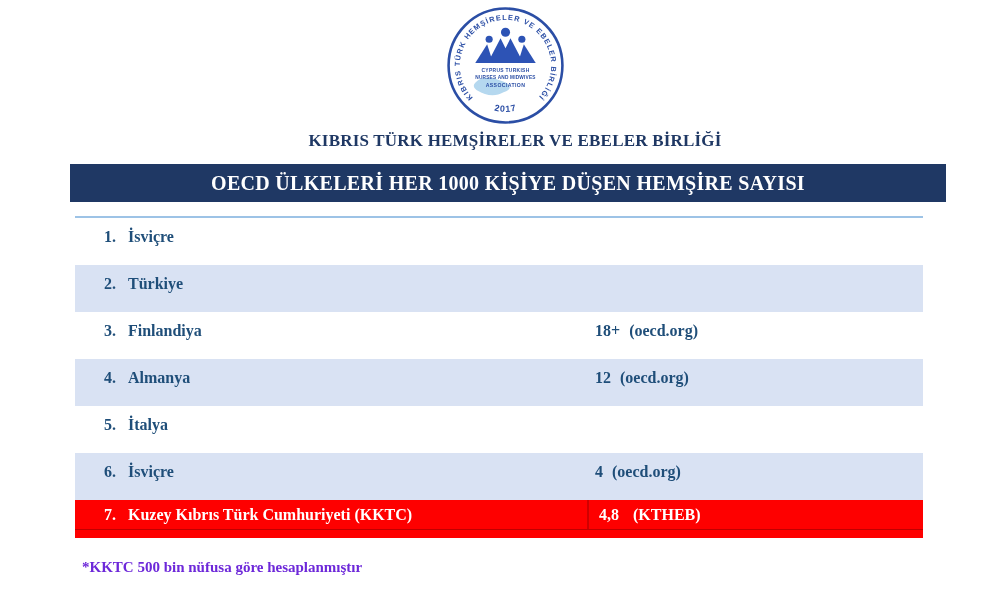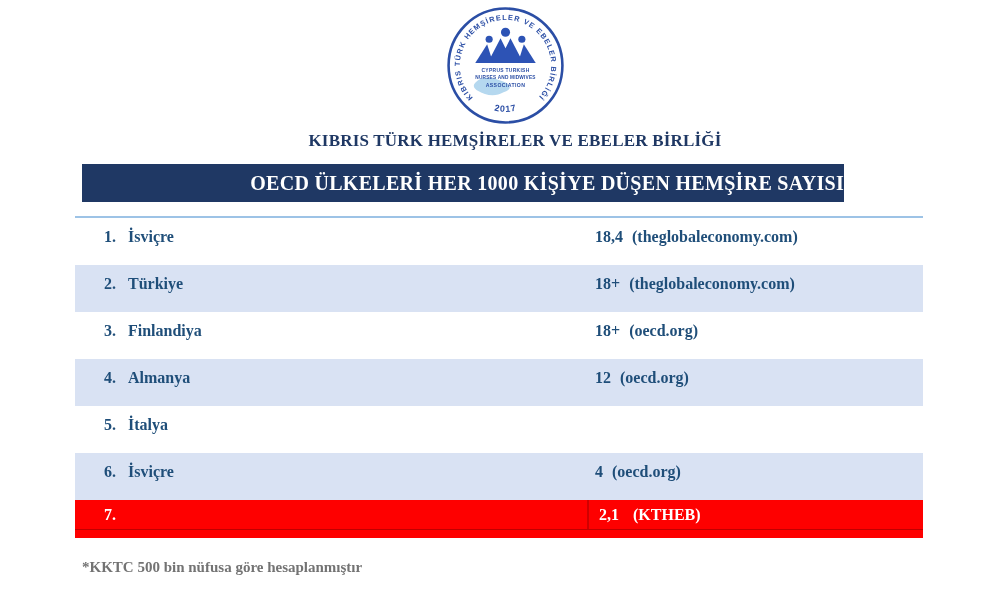--- a/index.html
+++ b/index.html
@@ -7,22 +7,22 @@
     position:relative;width:1000px;height:600px;background:#ffffff;
     font-family:"Liberation Serif", serif;overflow:hidden;
   }
   .logo{position:absolute;left:446px;top:6px;width:119px;height:119px;}
   .logo text{font-family:"Liberation Sans", sans-serif;font-weight:bold;fill:#2b4ea5;}
   .assoc-title{
     position:absolute;left:15px;top:131px;width:1000px;text-align:center;
     font-weight:bold;font-size:17px;color:#1f3864;letter-spacing:0.2px;
   }
   .banner{
-    position:absolute;left:70px;top:164px;width:762px;height:38px;background:#1f3864;
-    display:flex;align-items:center;justify-content:flex-end;margin-left:12px;
+    position:absolute;left:70px;top:164px;width:876px;height:38px;background:#1f3864;
+    display:flex;align-items:center;justify-content:center;
   }
   .banner-text{color:#ffffff;font-weight:bold;font-size:20px;letter-spacing:0.3px;}
   .table{
     position:absolute;left:75px;top:216px;width:848px;
     border-top:2px solid #9dc3e6;
   }
   .row{position:relative;height:47px;font-weight:bold;font-size:16px;color:#1f4e79;background:#ffffff;}
   .row.blue{background:#d9e2f3;}
   .row .num{position:absolute;left:29px;top:10px;}
   .row .country{position:absolute;left:53px;top:10px;}
@@ -30,21 +30,21 @@
   .row .src{margin-left:9px;}
   .row.red{height:38px;background:#fe0000;color:#ffffff;}
   .row.red .num{top:6px;}
   .row.red .country{top:6px;}
   .row.red .val{left:524px;top:6px;}
   .row.red .src{margin-left:14px;}
   .red-vline{position:absolute;left:512px;top:0;width:2px;height:29px;background:rgba(120,0,0,0.35);}
   .red-hline{position:absolute;left:0;top:29px;width:100%;height:1px;background:rgba(120,0,0,0.45);}
   .footnote{
     position:absolute;left:82px;top:559px;
-    font-weight:bold;font-size:15px;color:#737373;
+    font-weight:bold;font-size:15px;color:#6d28d9;
   }
 </style>
 </head>
 <body>
 
 <div class="page">
 
   <svg class="logo" viewBox="0 0 120 120">
     <defs>
       <path id="arcTop" d="M 33.6,97.7 A 46,46 0 1 1 86.4,97.7"></path>
@@ -75,27 +75,25 @@
 
   <div class="banner">
     <span class="banner-text">OECD ÜLKELERİ HER 1000 KİŞİYE DÜŞEN HEMŞİRE SAYISI</span>
   </div>
 
   <div class="table">
 
     <div class="row">
       <span class="num">1.</span>
       <span class="country">İsviçre</span>
-      <span class="val"><span>18,4</span><span class="src">(theglobaleconomy.com)</span></span>
     </div>
 
     <div class="row blue">
       <span class="num">2.</span>
       <span class="country">Türkiye</span>
-      <span class="val"><span>18+</span><span class="src">(theglobaleconomy.com)</span></span>
     </div>
 
     <div class="row">
       <span class="num">3.</span>
       <span class="country">Finlandiya</span>
       <span class="val"><span>18+</span><span class="src">(oecd.org)</span></span>
     </div>
 
     <div class="row blue">
       <span class="num">4.</span>
@@ -111,20 +109,21 @@
     <div class="row blue">
       <span class="num">6.</span>
       <span class="country">İsviçre</span>
       <span class="val"><span>4</span><span class="src">(oecd.org)</span></span>
     </div>
 
     <div class="row red">
       <span class="red-vline"></span>
       <span class="red-hline"></span>
       <span class="num">7.</span>
-      <span class="val"><span>2,1</span><span class="src">(KTHEB)</span></span>
+      <span class="country">Kuzey Kıbrıs Türk Cumhuriyeti (KKTC)</span>
+      <span class="val"><span>4,8</span><span class="src">(KTHEB)</span></span>
     </div>
 
   </div>
 
   <div class="footnote">*KKTC 500 bin nüfusa göre hesaplanmıştır</div>
 
 </div>
 
 </body></html>

